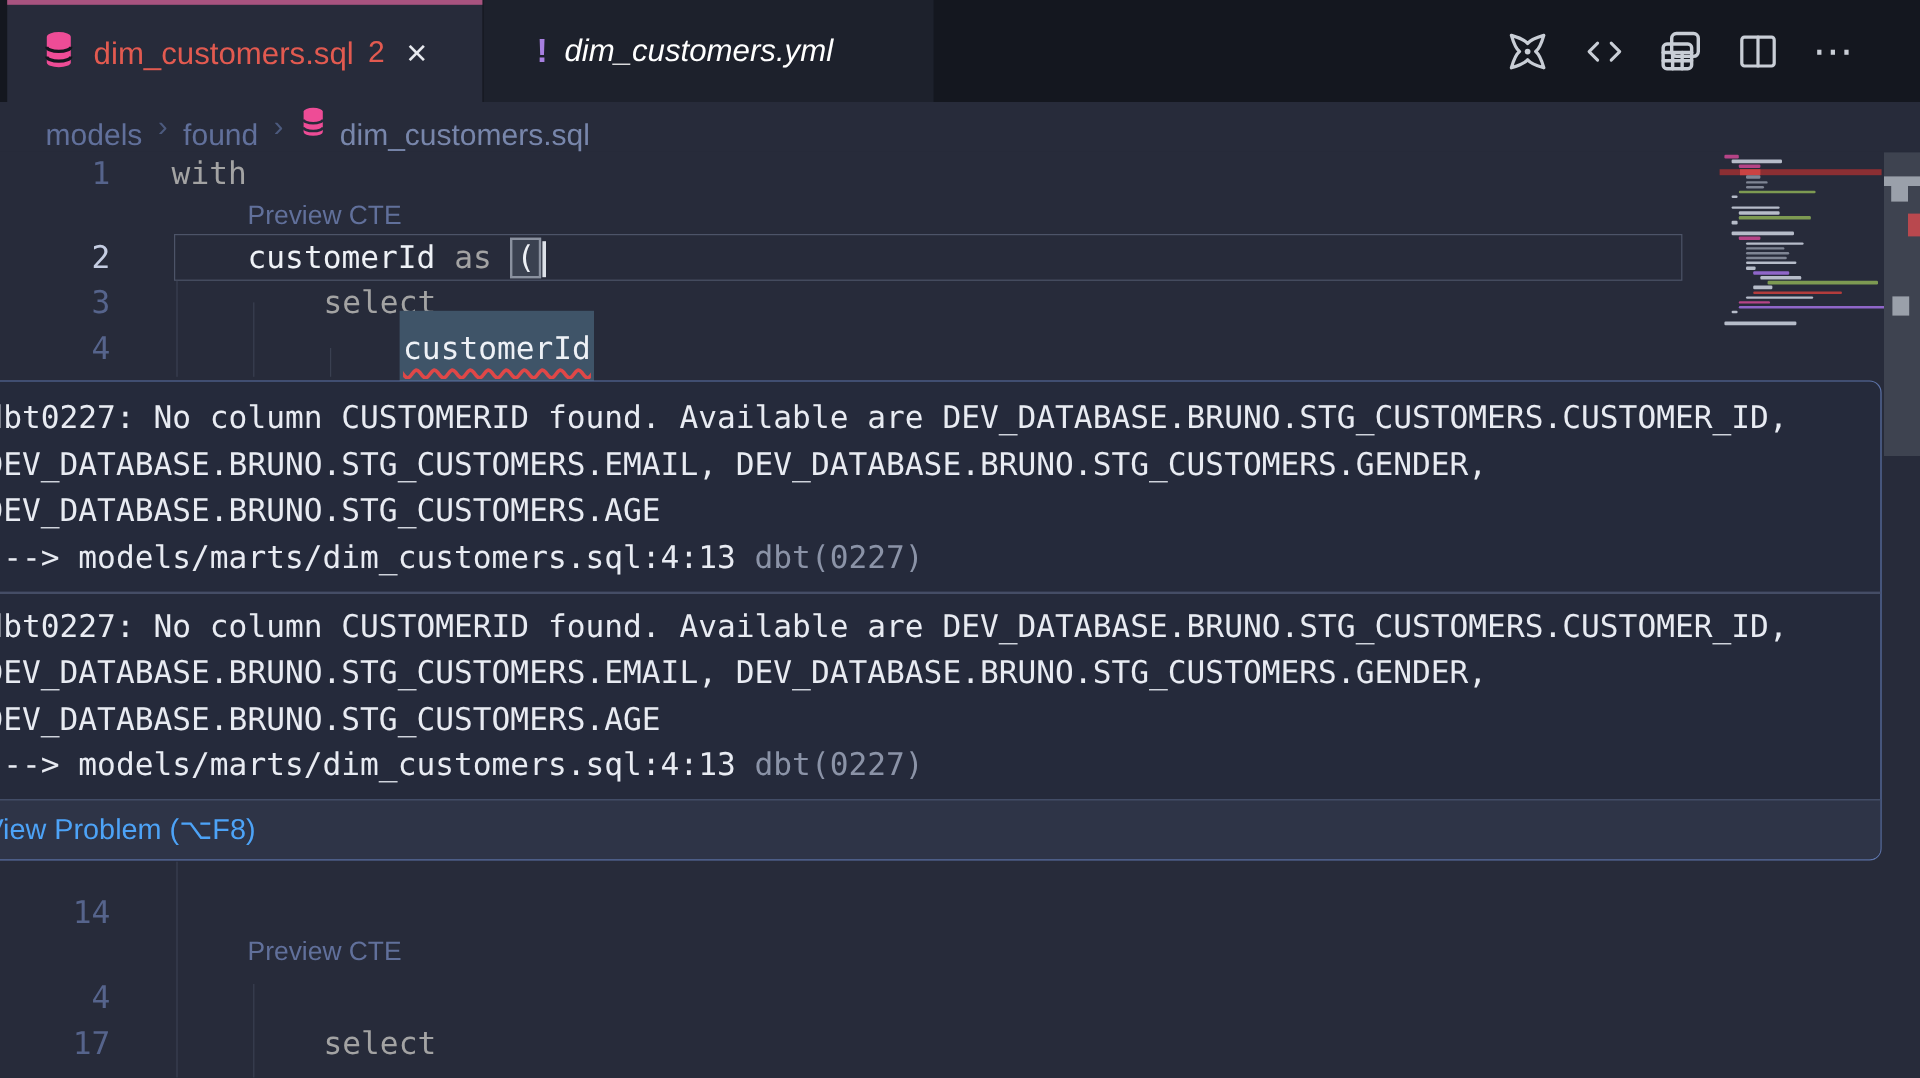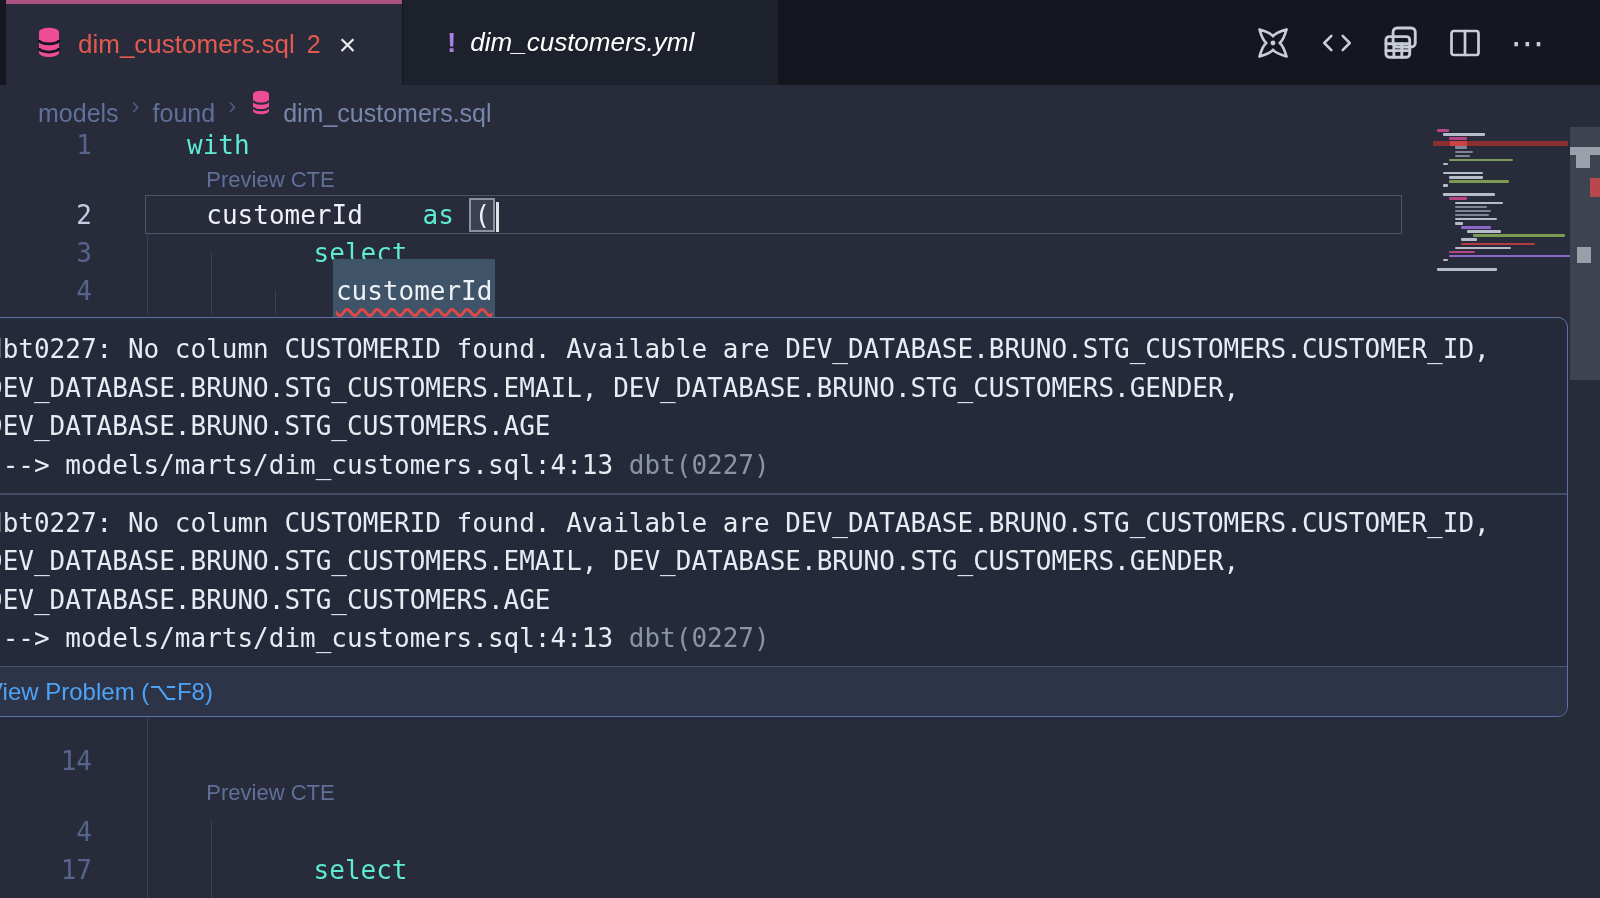--- a/index.html
+++ b/index.html
@@ -31,21 +31,21 @@
   .crumb-file { color:#7886ab; margin-left:10px; }
 
   
   .editor { position:absolute; left:0; top:126px; width:1600px; height:772px; }
   .row { position:absolute; left:0; width:1430px; height:38px; }
   .gutter { position:absolute; left:0; top:0; width:92px; text-align:right; color:#56648c;
             font-family:"DejaVu Sans Mono",monospace; font-size:26px; line-height:38px; }
   .gutter.active { color:#c5cde2; }
   .line-content { position:absolute; top:0; height:38px; white-space:pre;
                   font-family:"DejaVu Sans Mono",monospace; font-size:26px; line-height:38px; color:#eef1f6; }
-  .tok-kw { color:#5eead4;margin-left:44px; }
+  .tok-kw { color:#a3a3a3; }
   .tok-id { color:#eef1f6; }
   .tok-err { background:#3f5468; padding:17px 3px; text-decoration:underline wavy #e04747 2.5px;
              text-underline-offset:8px; }
   .bracket-box { display:inline-block; background:#3a4150; border:2px solid #8a919f; padding:0 3px;
                  line-height:30px; }
   .cursor { display:inline-block; width:3px; height:30px; background:#dde1e8; vertical-align:middle;
             margin-left:1px; }
   .codelens { position:absolute; height:32px; color:#61709b; font-size:22px; line-height:32px; cursor:pointer; }
   .current-line-box { position:absolute; left:145px; width:1257px; height:39px;
                       border:1.5px solid #4d5468; pointer-events:none; }

